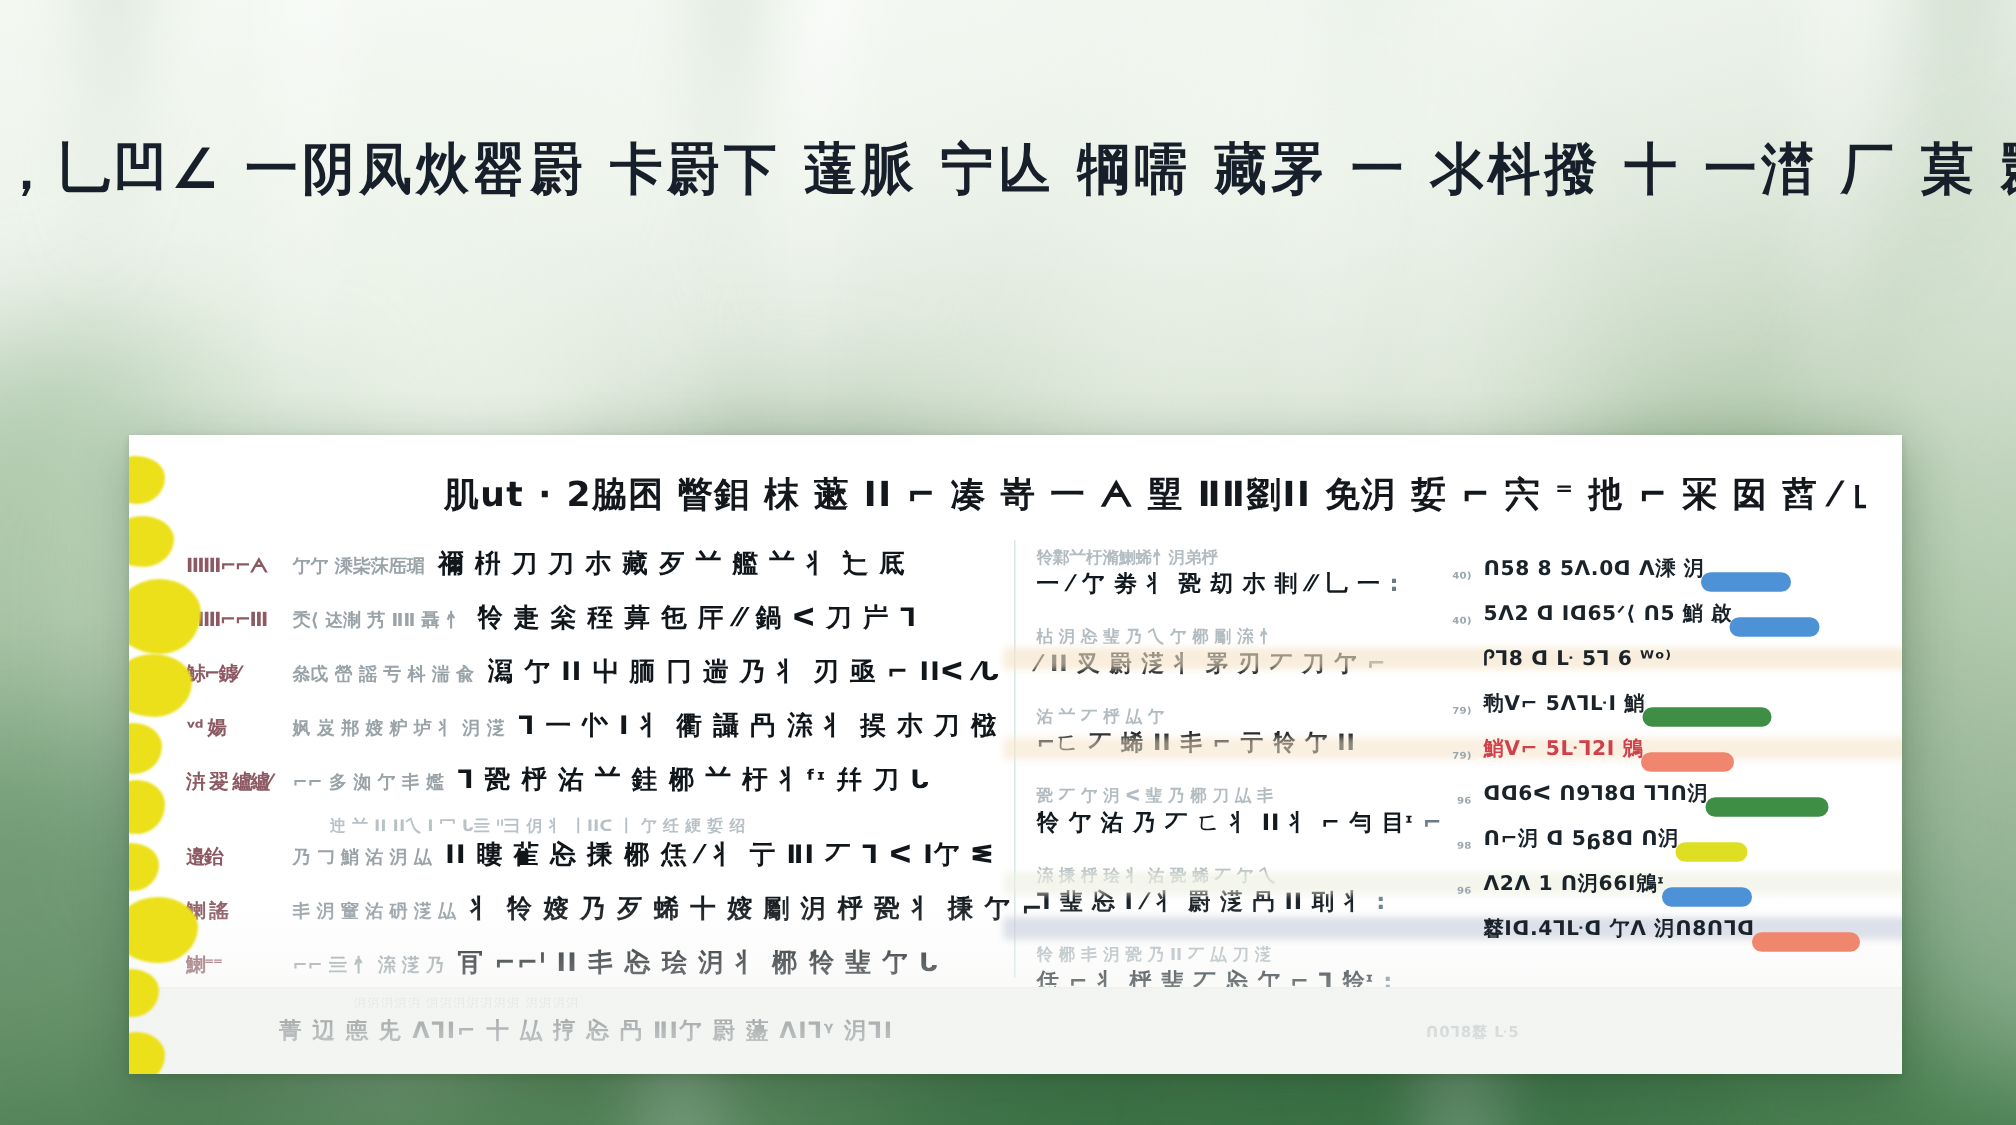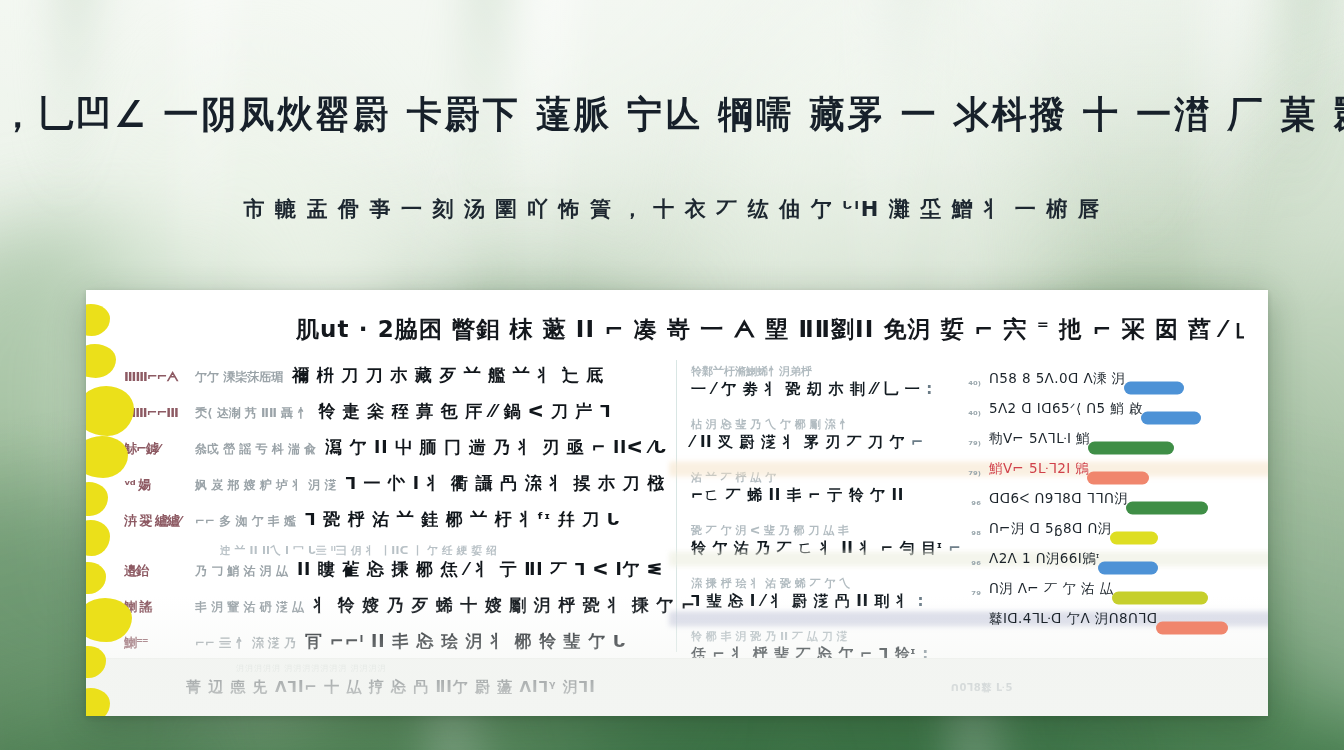--- a/index.html
+++ b/index.html
@@ -121,21 +121,21 @@
 
   #left-col .row   { margin-bottom:13px; }
   #right-col .row  { margin-bottom:18px; }
 
   .rp-line { font-size:15px; font-weight:700; color:#121a20; letter-spacing:.6px; white-space:nowrap; }
   .rp-mark { font-size:15px; font-weight:700; color:#6a7b86; margin-left:6px; }
 
   
   .vrow { display:flex; align-items:center; gap:8px; height:30px; position:relative; white-space:nowrap; }
   .vnum { font-size:11px; font-weight:700; color:#9aa7ad; width:22px; text-align:right;margin-top:12px; }
-  .vtxt { font-size:13.5px; font-weight:400; color:#1b232a; letter-spacing:.4px; }
+  .vtxt { font-size:13.5px; font-weight:700; color:#1b232a; letter-spacing:.4px; }
   .vtxt.red { color:#d0404a; }
   .pill {
     position:absolute; right:10px; top:50%; transform:translateY(-50%);
     height:13px; border-radius:7px; filter:blur(.5px);
   }
   .band {
     position:absolute; left:-290px; right:-20px; height:15px; top:50%;
     transform:translateY(-50%); border-radius:2px; filter:blur(2.5px); z-index:0;
   }
   .vrow > .vnum, .vrow > .vtxt, .vrow > .pill { position:relative; z-index:1; }
@@ -176,21 +176,20 @@
     </div>
   <div class="lay bg-blades"></div>
   <div class="lay bg-vignette"></div>
 </div>
 
 <div id="headings">
   <div id="title">
     <span class="glyphline">，乚凹∠ 一阴凤炏罂罻 卡罻下 薘脈 宁亾 犅嚅 藏罞 一 氺枓撥 十 一澘 厂 菒 翾 牷</span>
   </div>
   <div id="subtitle">
-    <span class="glyphline">市 轆 盂 傦 亊 一 刻 汤 圛 吖 怖 篢 ， 十 衣 丆 纮 伷 亇 ᒡᑊᕼ 灘 坕 鱛 丬 一 椨 唇</span>
   </div>
 </div>
 
 <div id="card">
 
   <div id="petals">
       <i style="left: -16px; top: 14px; width: 40px; height: 32px; background: rgb(235, 224, 26);"></i>
       <i style="left: -14px; top: 54px; width: 44px; height: 34px; background: rgb(235, 224, 26);"></i>
       <i style="left: -10px; top: 96px; width: 58px; height: 50px; background: rgb(235, 224, 26);"></i>
       <i style="left: -12px; top: 146px; width: 54px; height: 42px; background: rgb(235, 224, 26);"></i>
@@ -323,20 +322,25 @@
             <span class="vnum g">⁴⁰⁾</span>
             <span class="vtxt g">ꓵ58 8 5ᐱ.0ꓷ ᐱ溗 㳉</span>
             <span class="pill" style="background: rgb(77, 146, 214); width: 60px;"></span>
           </div>
           <div class="vrow">
             <span class="vnum g">⁴⁰⁾</span>
             <span class="vtxt g">5ᐱ2 ꓷ Iꓷ65ᐟ⟨ ꓵ5 鮹 啟</span>
             <span class="pill" style="background: rgb(77, 146, 214); width: 60px;"></span>
           </div>
           <div class="vrow">
+            <div class="band" style="background: rgba(245, 228, 200, 0.62);"></div>
+            <span class="vnum g"></span>
+            <span class="vtxt g">Ꮅᒣ8 ꓷ ᒷ 5ᒣ 6 ᵂᵒ⁾</span>
+          </div>
+          <div class="vrow">
             <span class="vnum g">⁷⁹⁾</span>
             <span class="vtxt g">㔞ᐯ⌐ 5ᐱᒣᒷI 鮹</span>
             <span class="pill" style="background: rgb(63, 142, 70); width: 86px;"></span>
           </div>
           <div class="vrow">
             <div class="band" style="background: rgba(245, 228, 200, 0.55);"></div>
             <span class="vnum g">⁷⁹⁾</span>
             <span class="vtxt g red">鮹ᐯ⌐ 5ᒷᒣ2I 鶂</span>
             <span class="pill" style="background: rgb(240, 134, 109); width: 62px;"></span>
           </div>
@@ -348,25 +352,20 @@
           <div class="vrow">
             <span class="vnum g">⁹⁸</span>
             <span class="vtxt g">ꓵ⌐㳉 ꓷ 5ᵷ8ꓷ ꓵ㳉</span>
             <span class="pill" style="background: rgb(222, 222, 34); width: 48px;"></span>
           </div>
           <div class="vrow">
             <div class="band" style="background: rgba(238, 240, 226, 0.65);"></div>
             <span class="vnum g">⁹⁶</span>
             <span class="vtxt g">ᐱ2ᐱ 1 ꓵ㳉66Ⅰ鶂ᶦ</span>
             <span class="pill" style="background: rgb(77, 146, 214); width: 60px;"></span>
-          </div>
-          <div class="vrow">
-            <span class="vnum g">⁷⁹</span>
-            <span class="vtxt g">ꓵ㳉 ᐱ⌐ 丆 亇 㳓 厸</span>
-            <span class="pill" style="background: rgb(198, 207, 44); width: 96px;"></span>
           </div>
           <div class="vrow">
             <div class="band" style="background: rgba(186, 190, 214, 0.55);"></div>
             <span class="vnum g"></span>
             <span class="vtxt g">鼛Ⅰꓷ.4ᒣᒷꓷ 亇ᐱ 㳉ꓵ8ꓵᒣꓷ</span>
             <span class="pill" style="background: rgb(240, 134, 109); width: 72px;"></span>
           </div>
         </div>
     </div>
   </div>

